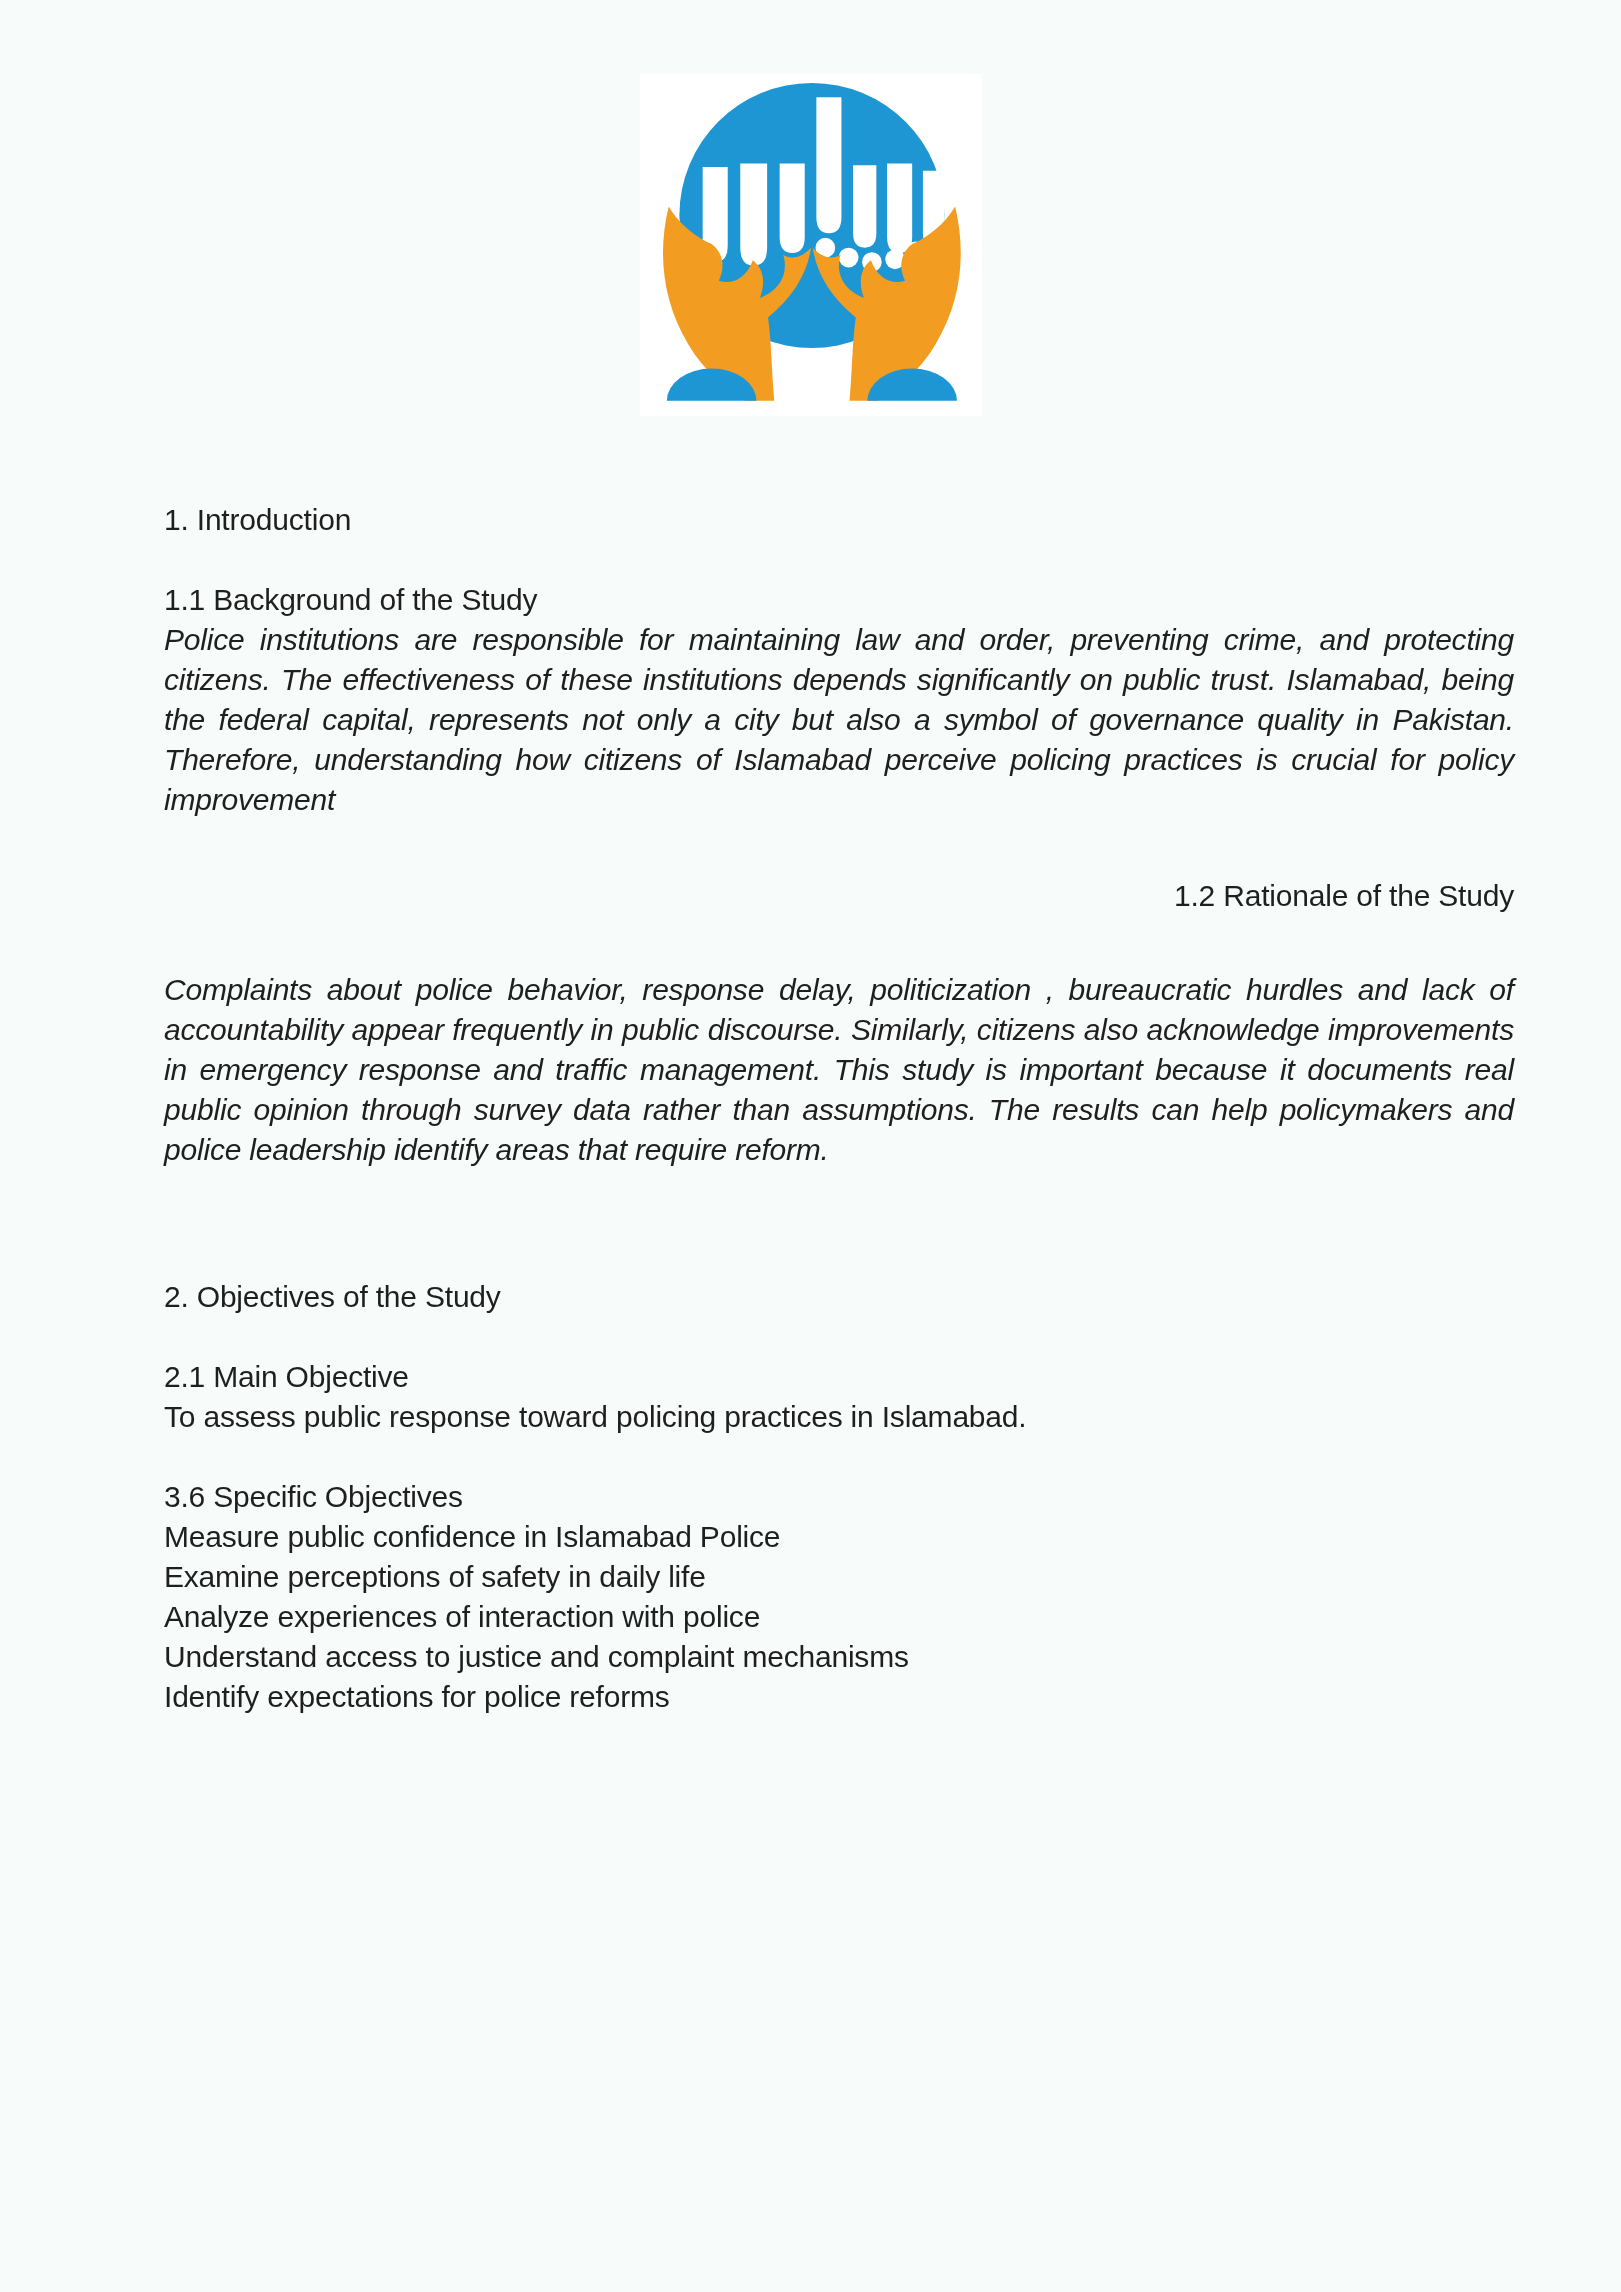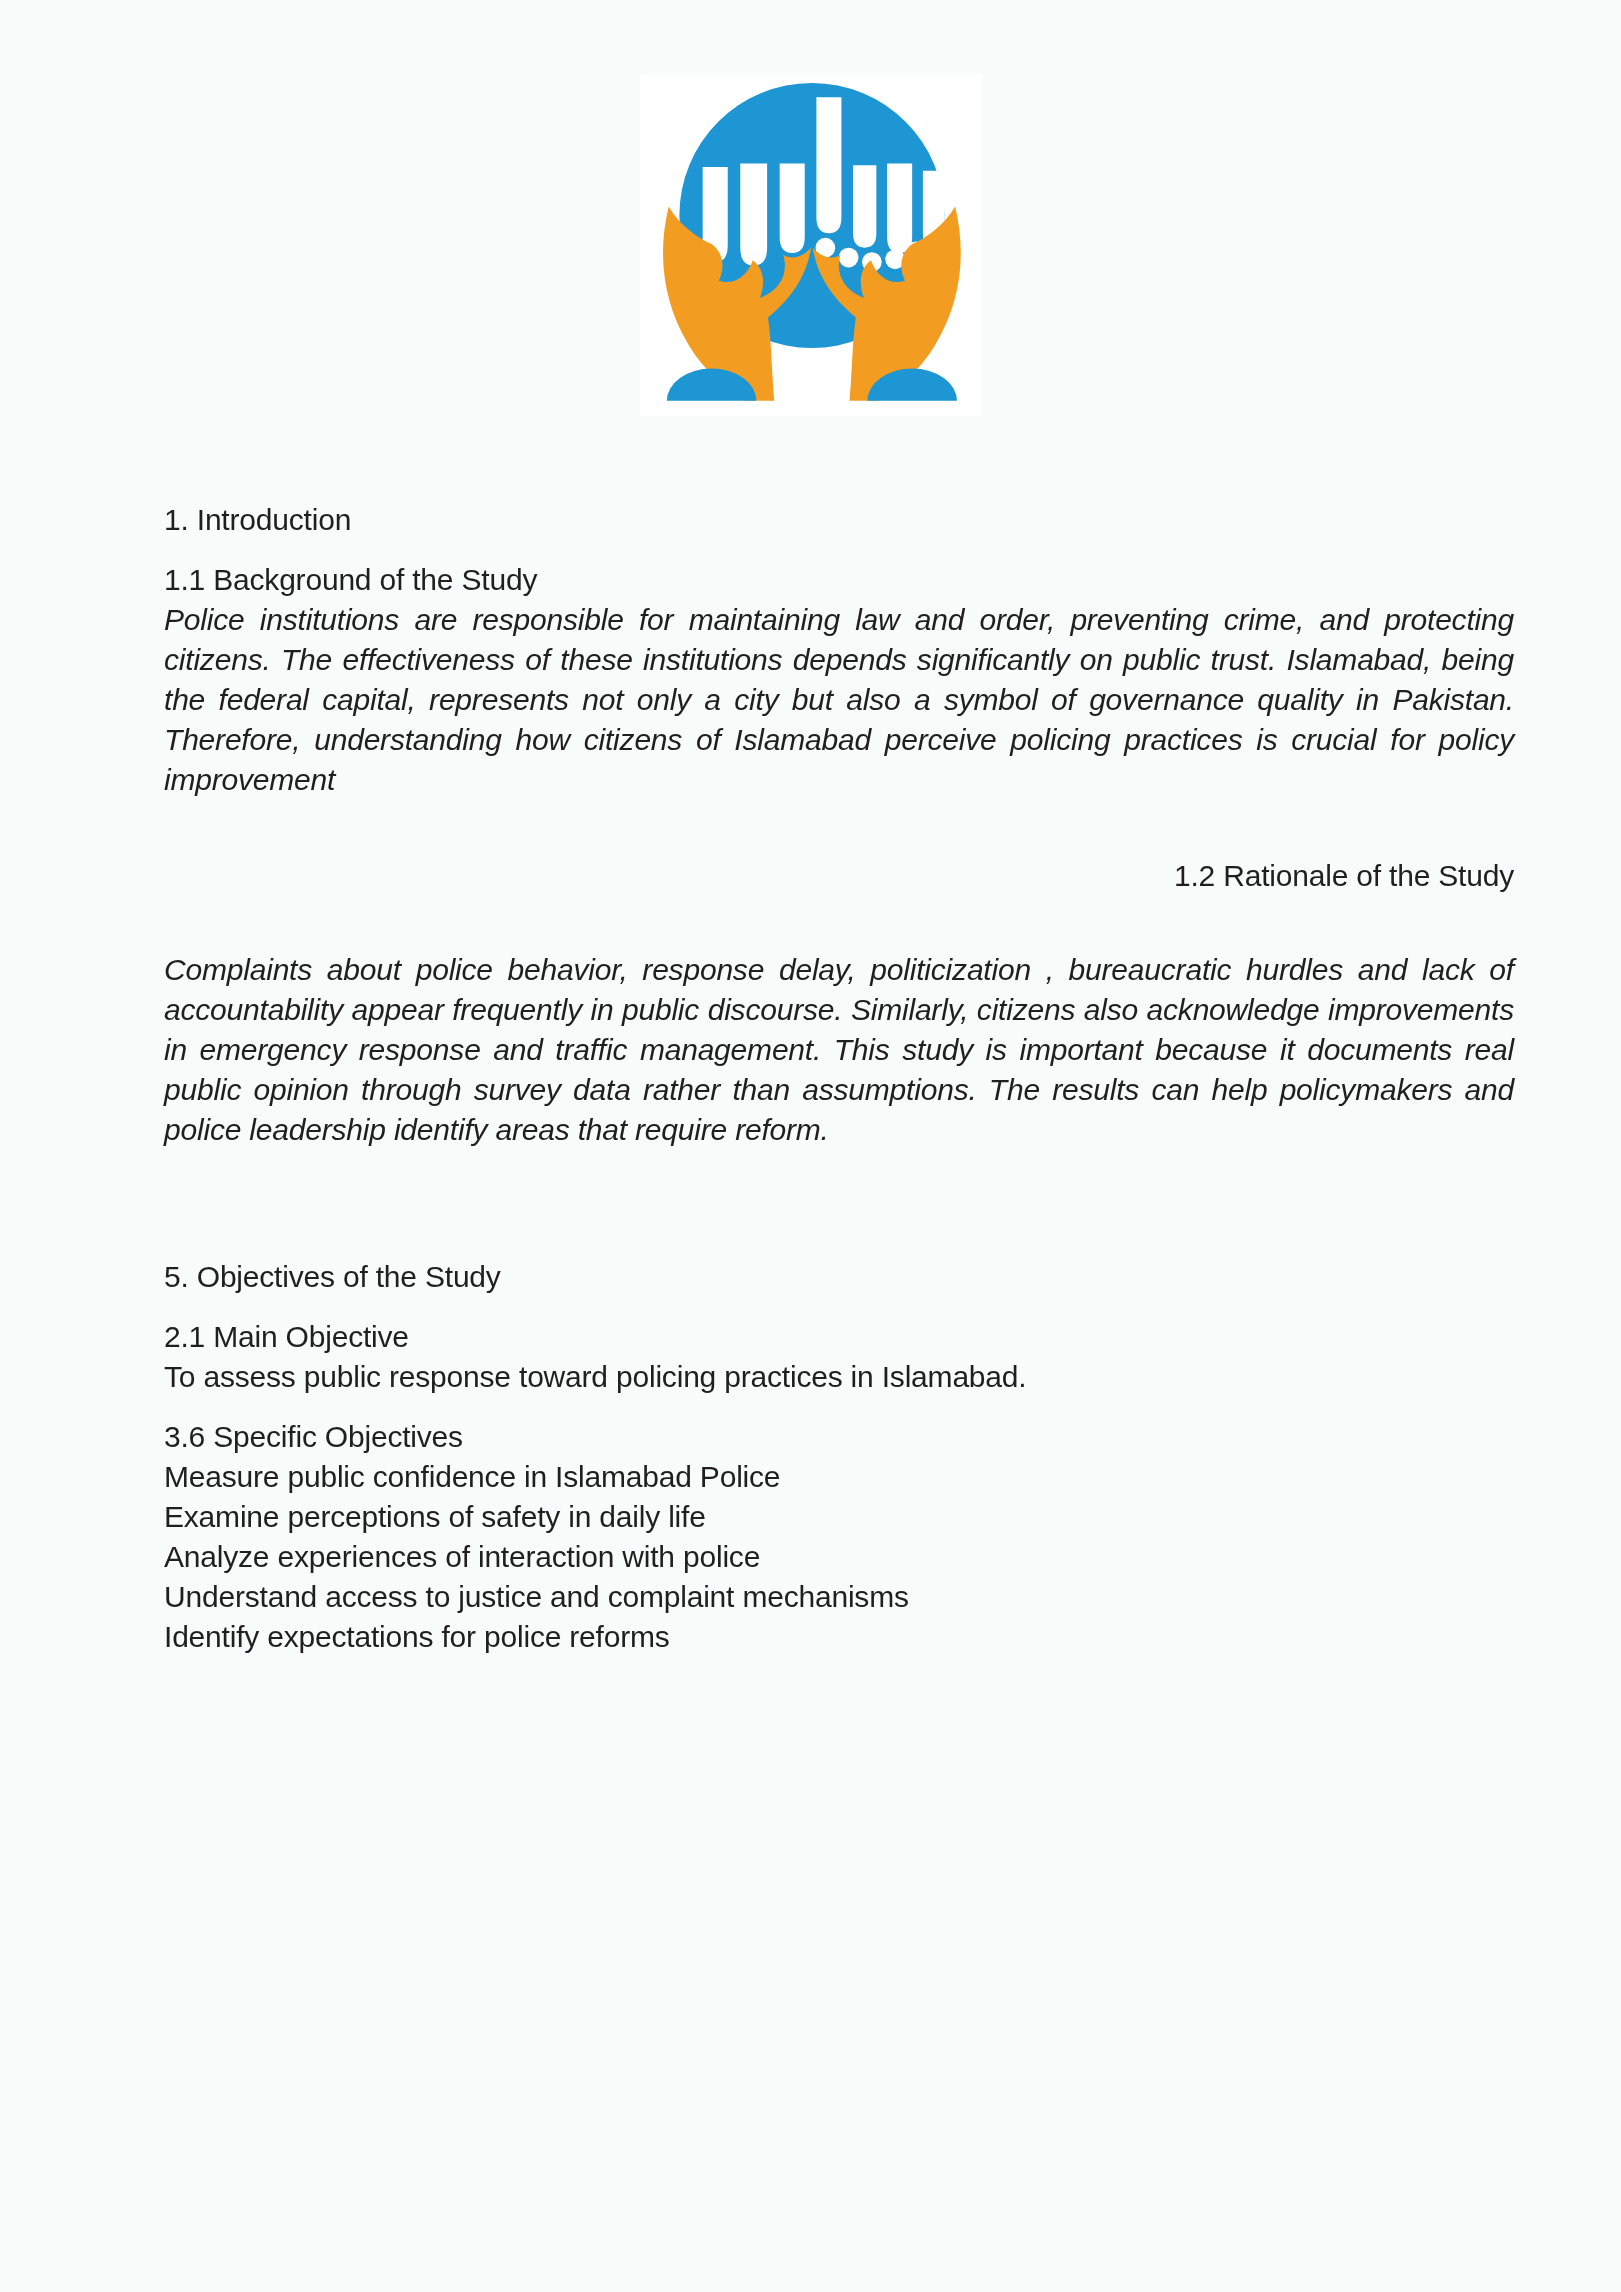--- a/index.html
+++ b/index.html
@@ -36,21 +36,21 @@
     letter-spacing: -0.2px;
   }
   .h-block {
     white-space: pre-wrap;
   }
   .para {
     text-align: justify;
     font-style: italic;
   }
   .mt-intro       { margin-top: 84px; }
-  .mt-blankline   { margin-top: 20px;  }
+  .mt-blankline   { margin-top: 40px;  }
   .mt-rationale   { margin-top: 56px; text-align: right; }
   .mt-para2       { margin-top: 54px;  }
   .mt-objectives  { margin-top: 107px; }
   .plain-list div { min-height: 40px; }
 </style>
 </head>
 <body style="background: rgb(247, 251, 249); color: rgb(31, 31, 31);">
 
 <div class="page">
 
@@ -101,21 +101,21 @@
   <div class="content">
 
     <div class="h-block mt-intro">1. Introduction</div>
 
     <div class="h-block mt-blankline">1.1 Background of the Study</div>
     <div class="para">Police institutions are responsible for maintaining law and order, preventing crime, and protecting citizens. The effectiveness of these institutions depends significantly on public trust. Islamabad, being the federal capital, represents not only a city but also a symbol of governance quality in Pakistan. Therefore, understanding how citizens of Islamabad perceive policing practices is crucial for policy improvement</div>
 
     <div class="h-block mt-rationale">1.2 Rationale of the Study</div>
     <div class="para mt-para2">Complaints about police behavior, response delay, politicization , bureaucratic hurdles and lack of accountability appear frequently in public discourse. Similarly, citizens also acknowledge improvements in emergency response and traffic management. This study is important because it documents real public opinion through survey data rather than assumptions. The results can help policymakers and police leadership identify areas that require reform.</div>
 
-    <div class="h-block mt-objectives">5. Objectives of the Study</div>
+    <div class="h-block mt-objectives">2. Objectives of the Study</div>
 
     <div class="h-block mt-blankline">2.1 Main Objective</div>
     <div>To assess public response toward policing practices in Islamabad.</div>
 
     <div class="h-block mt-blankline">3.6 Specific Objectives</div>
     <div class="plain-list">
       <div>Measure public confidence in Islamabad Police</div>
       <div>Examine perceptions of safety in daily life</div>
       <div>Analyze experiences of interaction with police</div>
       <div>Understand access to justice and complaint mechanisms</div>

